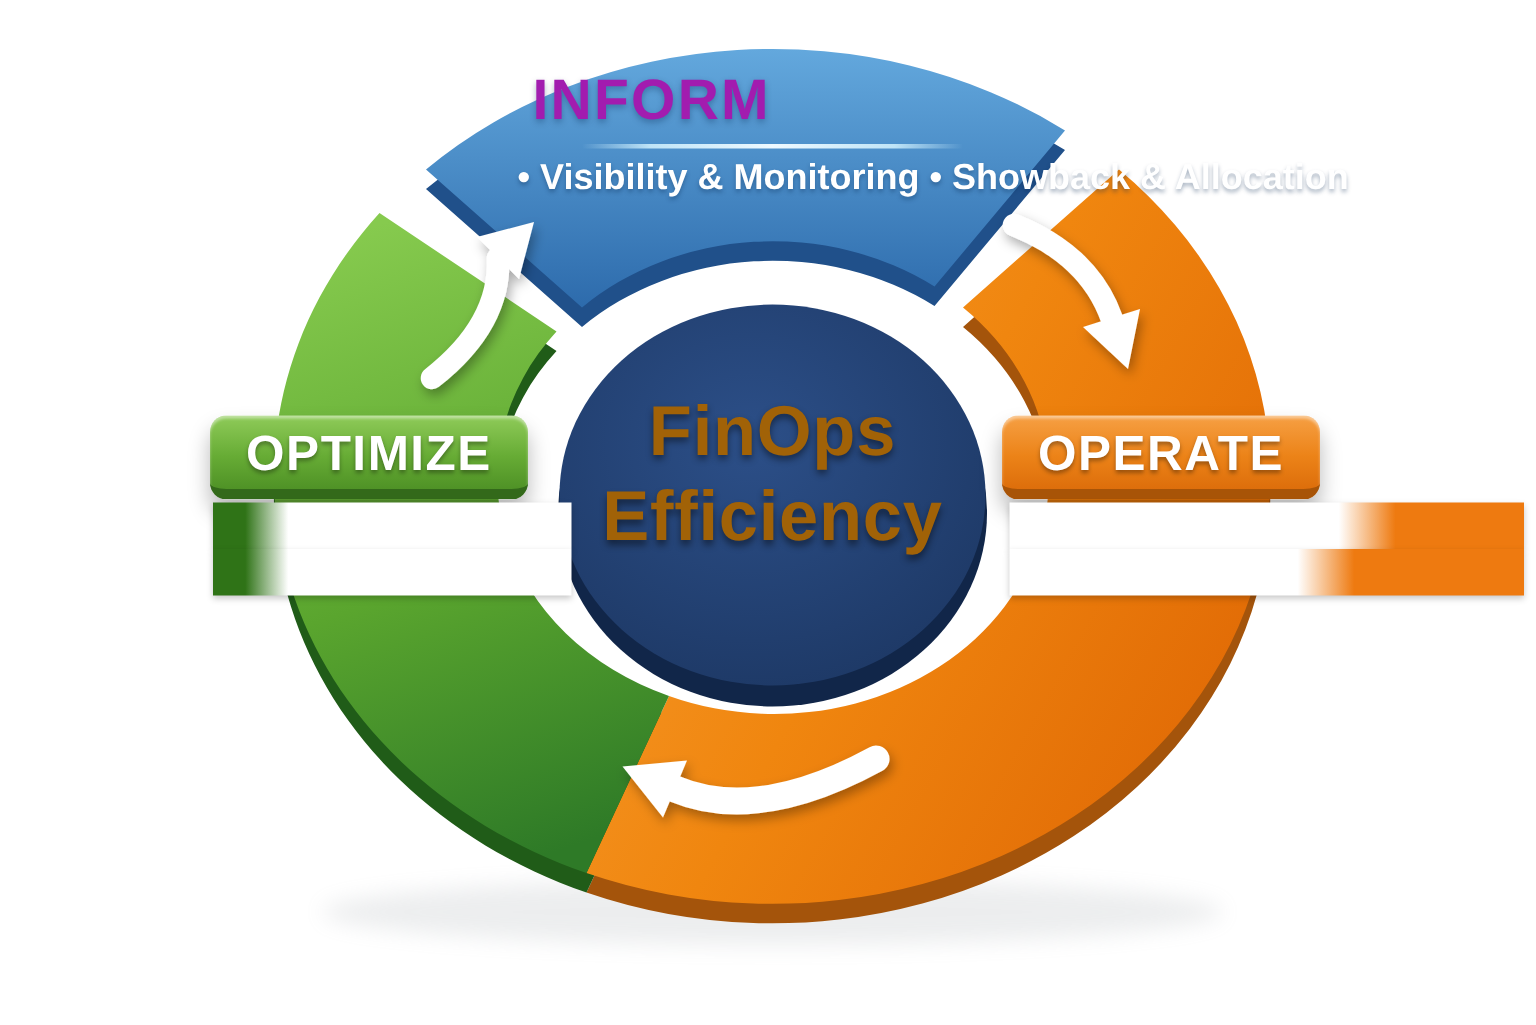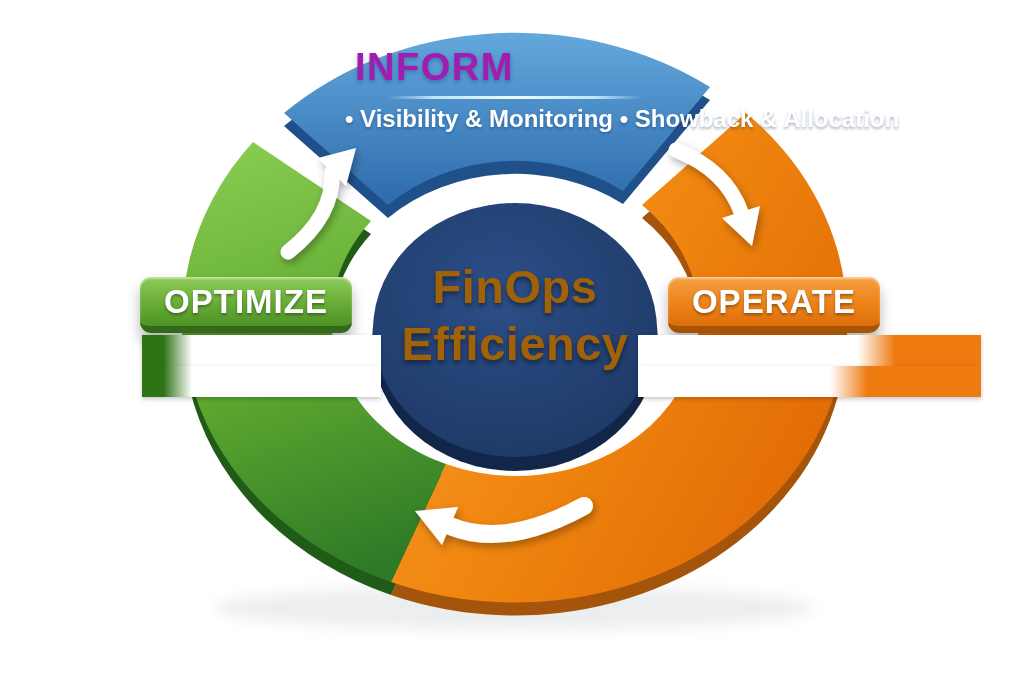--- a/index.html
+++ b/index.html
@@ -39,21 +39,21 @@
   .ribbon-operate{
     left:668px;top:277px;
     background:linear-gradient(180deg,#f6a044 0%,#ec8318 55%,#dd6e0b 100%);
     border-bottom:7px solid #a85407;
   }
   .side-bullets{
     position:absolute;top:335px;font-size:26px;font-weight:700;line-height:31px;
     white-space:nowrap;
   }
   .optimize-bullets{left:142px;}
-  .operate-bullets{left:638px;}
+  .operate-bullets{left:673px;}
   .side-bullets .line{display:block;filter:drop-shadow(0 2px 2px rgba(0,0,0,.22));}
   .grad-text{-webkit-background-clip:text;background-clip:text;color:transparent;}
   .g-optimize{background:linear-gradient(90deg,#2f7317 0%,#2f7317 9%,#ffffff 21%,#ffffff 100%);}
   .g-operate-1{background:linear-gradient(90deg,#ffffff 0%,#ffffff 64%,#ee7a10 75%,#ee7a10 100%);}
   .g-operate-2{background:linear-gradient(90deg,#ffffff 0%,#ffffff 56%,#ee7a10 67%,#ee7a10 100%);}
   .center-text{
     position:absolute;top:258px;left:375px;width:280px;text-align:center;
     font-size:47px;font-weight:800;color:#a16207;line-height:57px;letter-spacing:.5px;
     text-shadow:0 3px 5px rgba(0,0,0,.45);
   }

